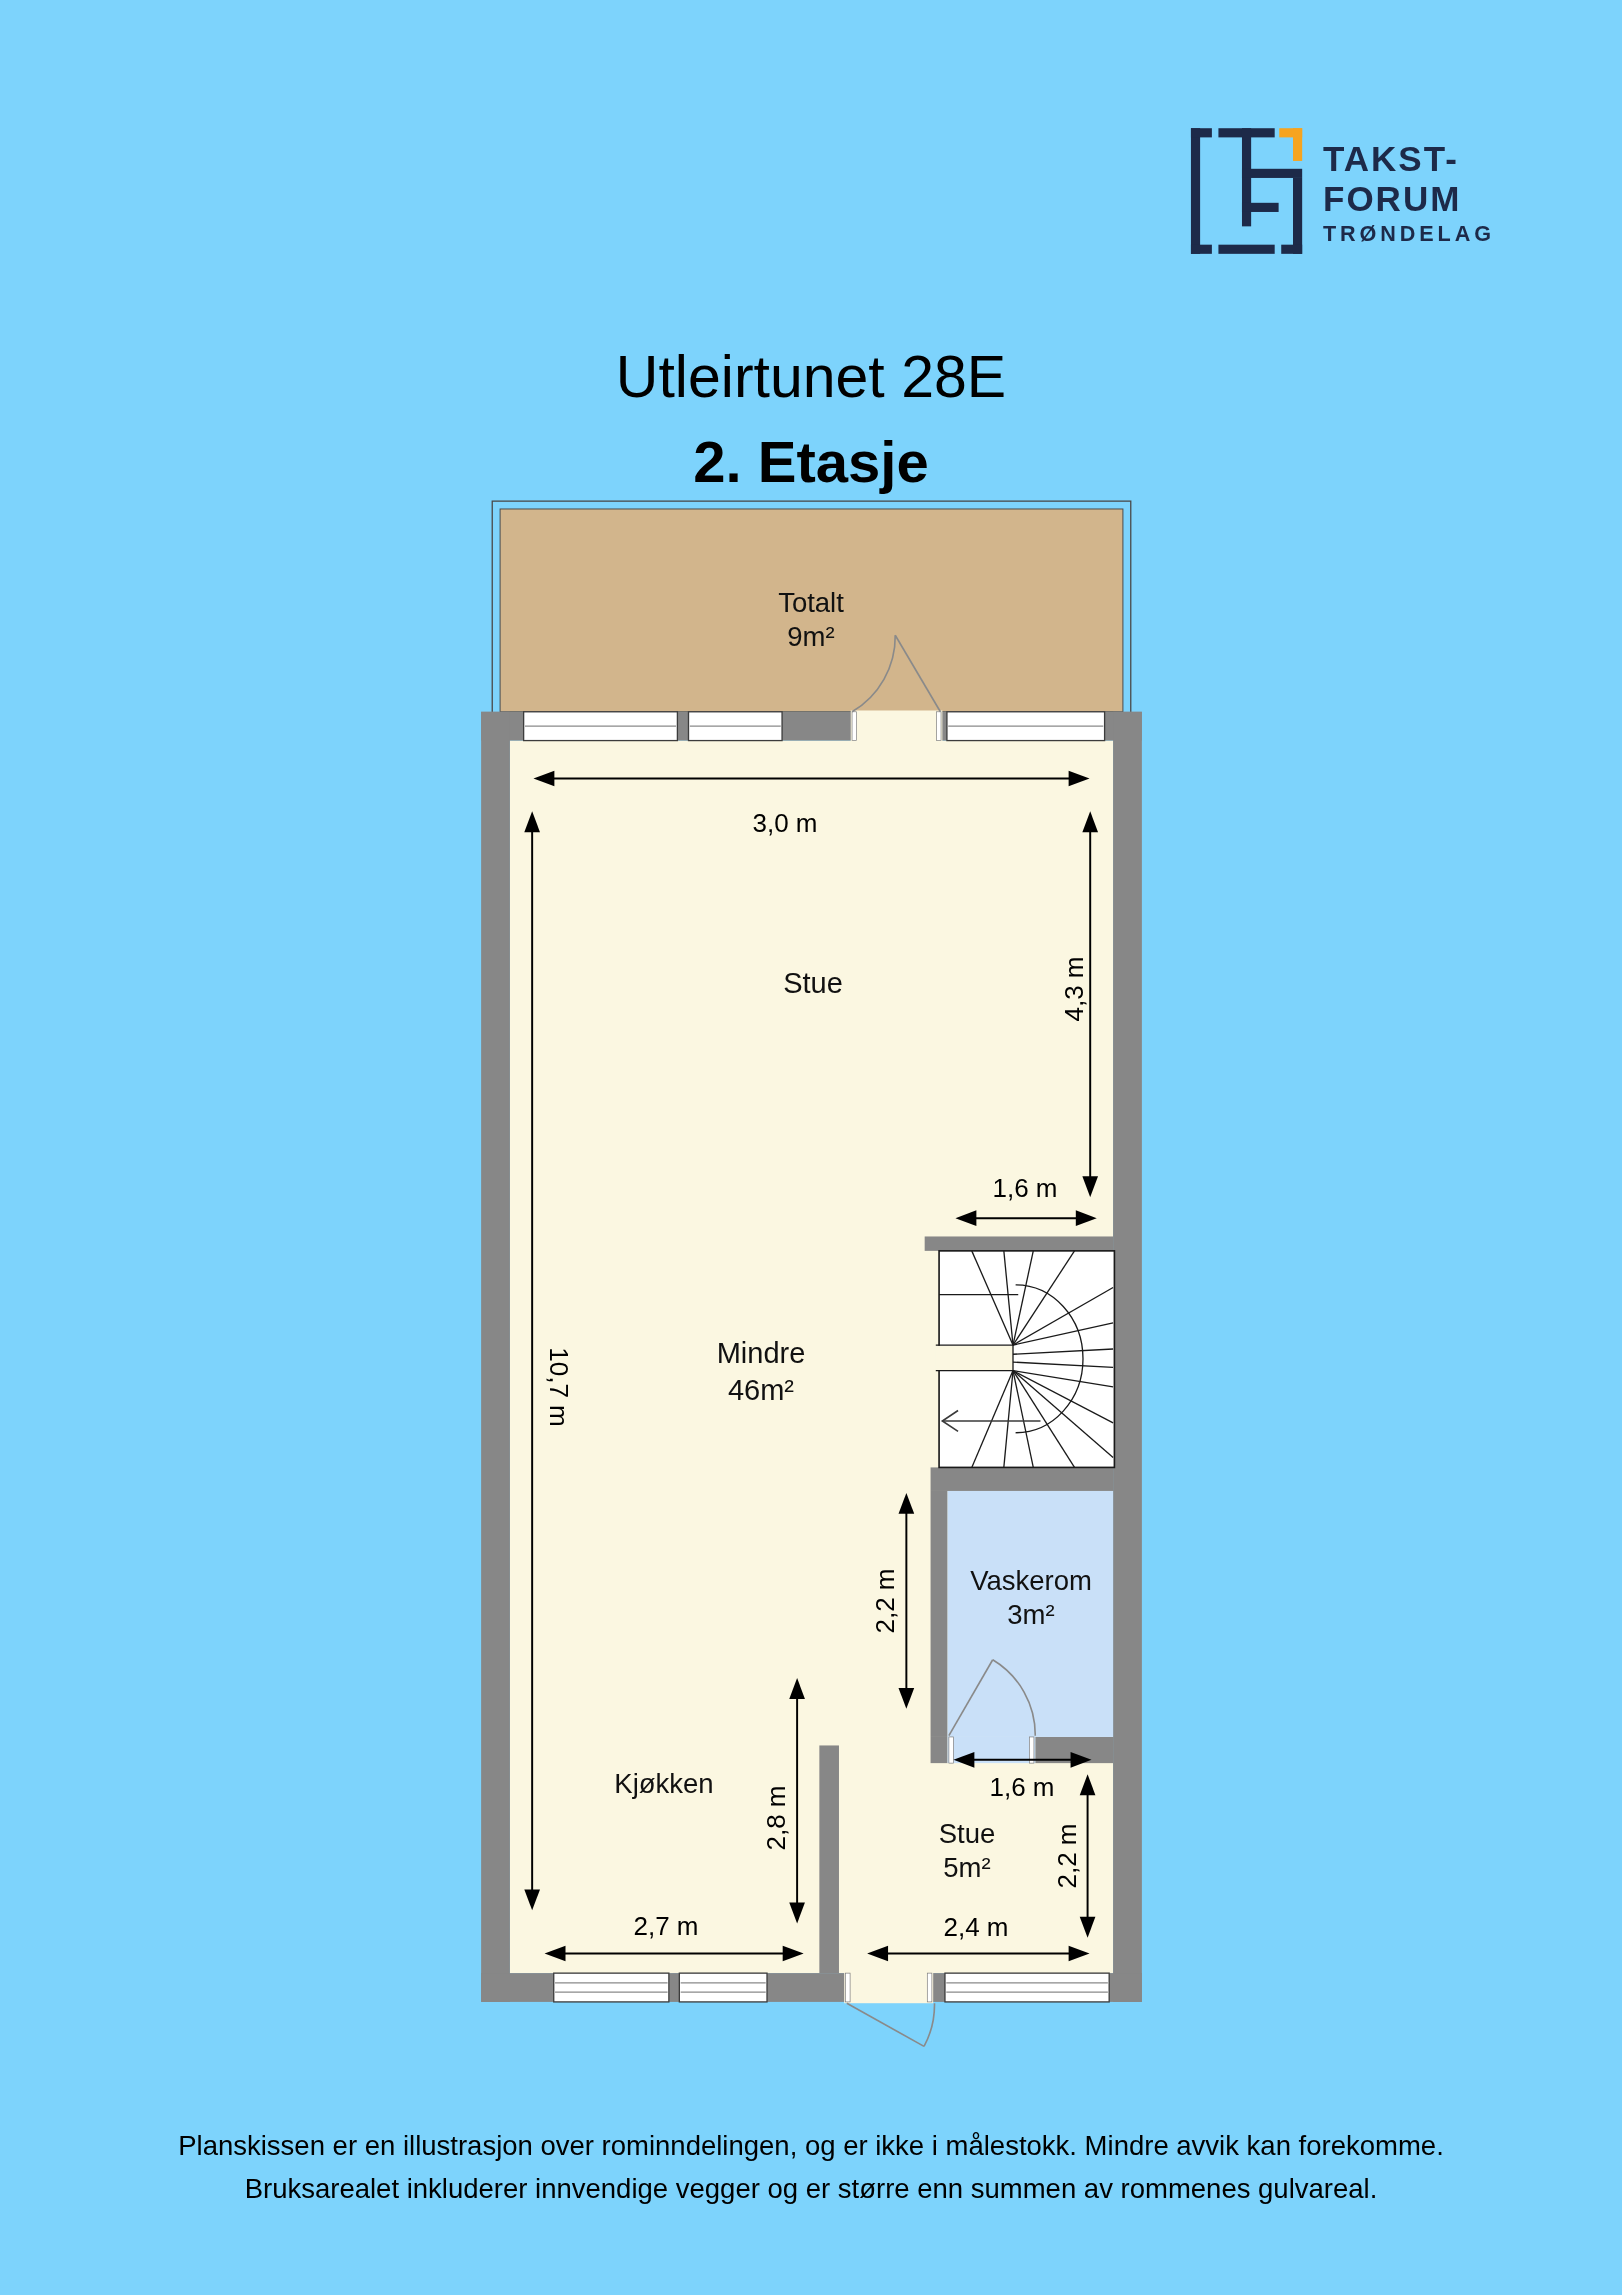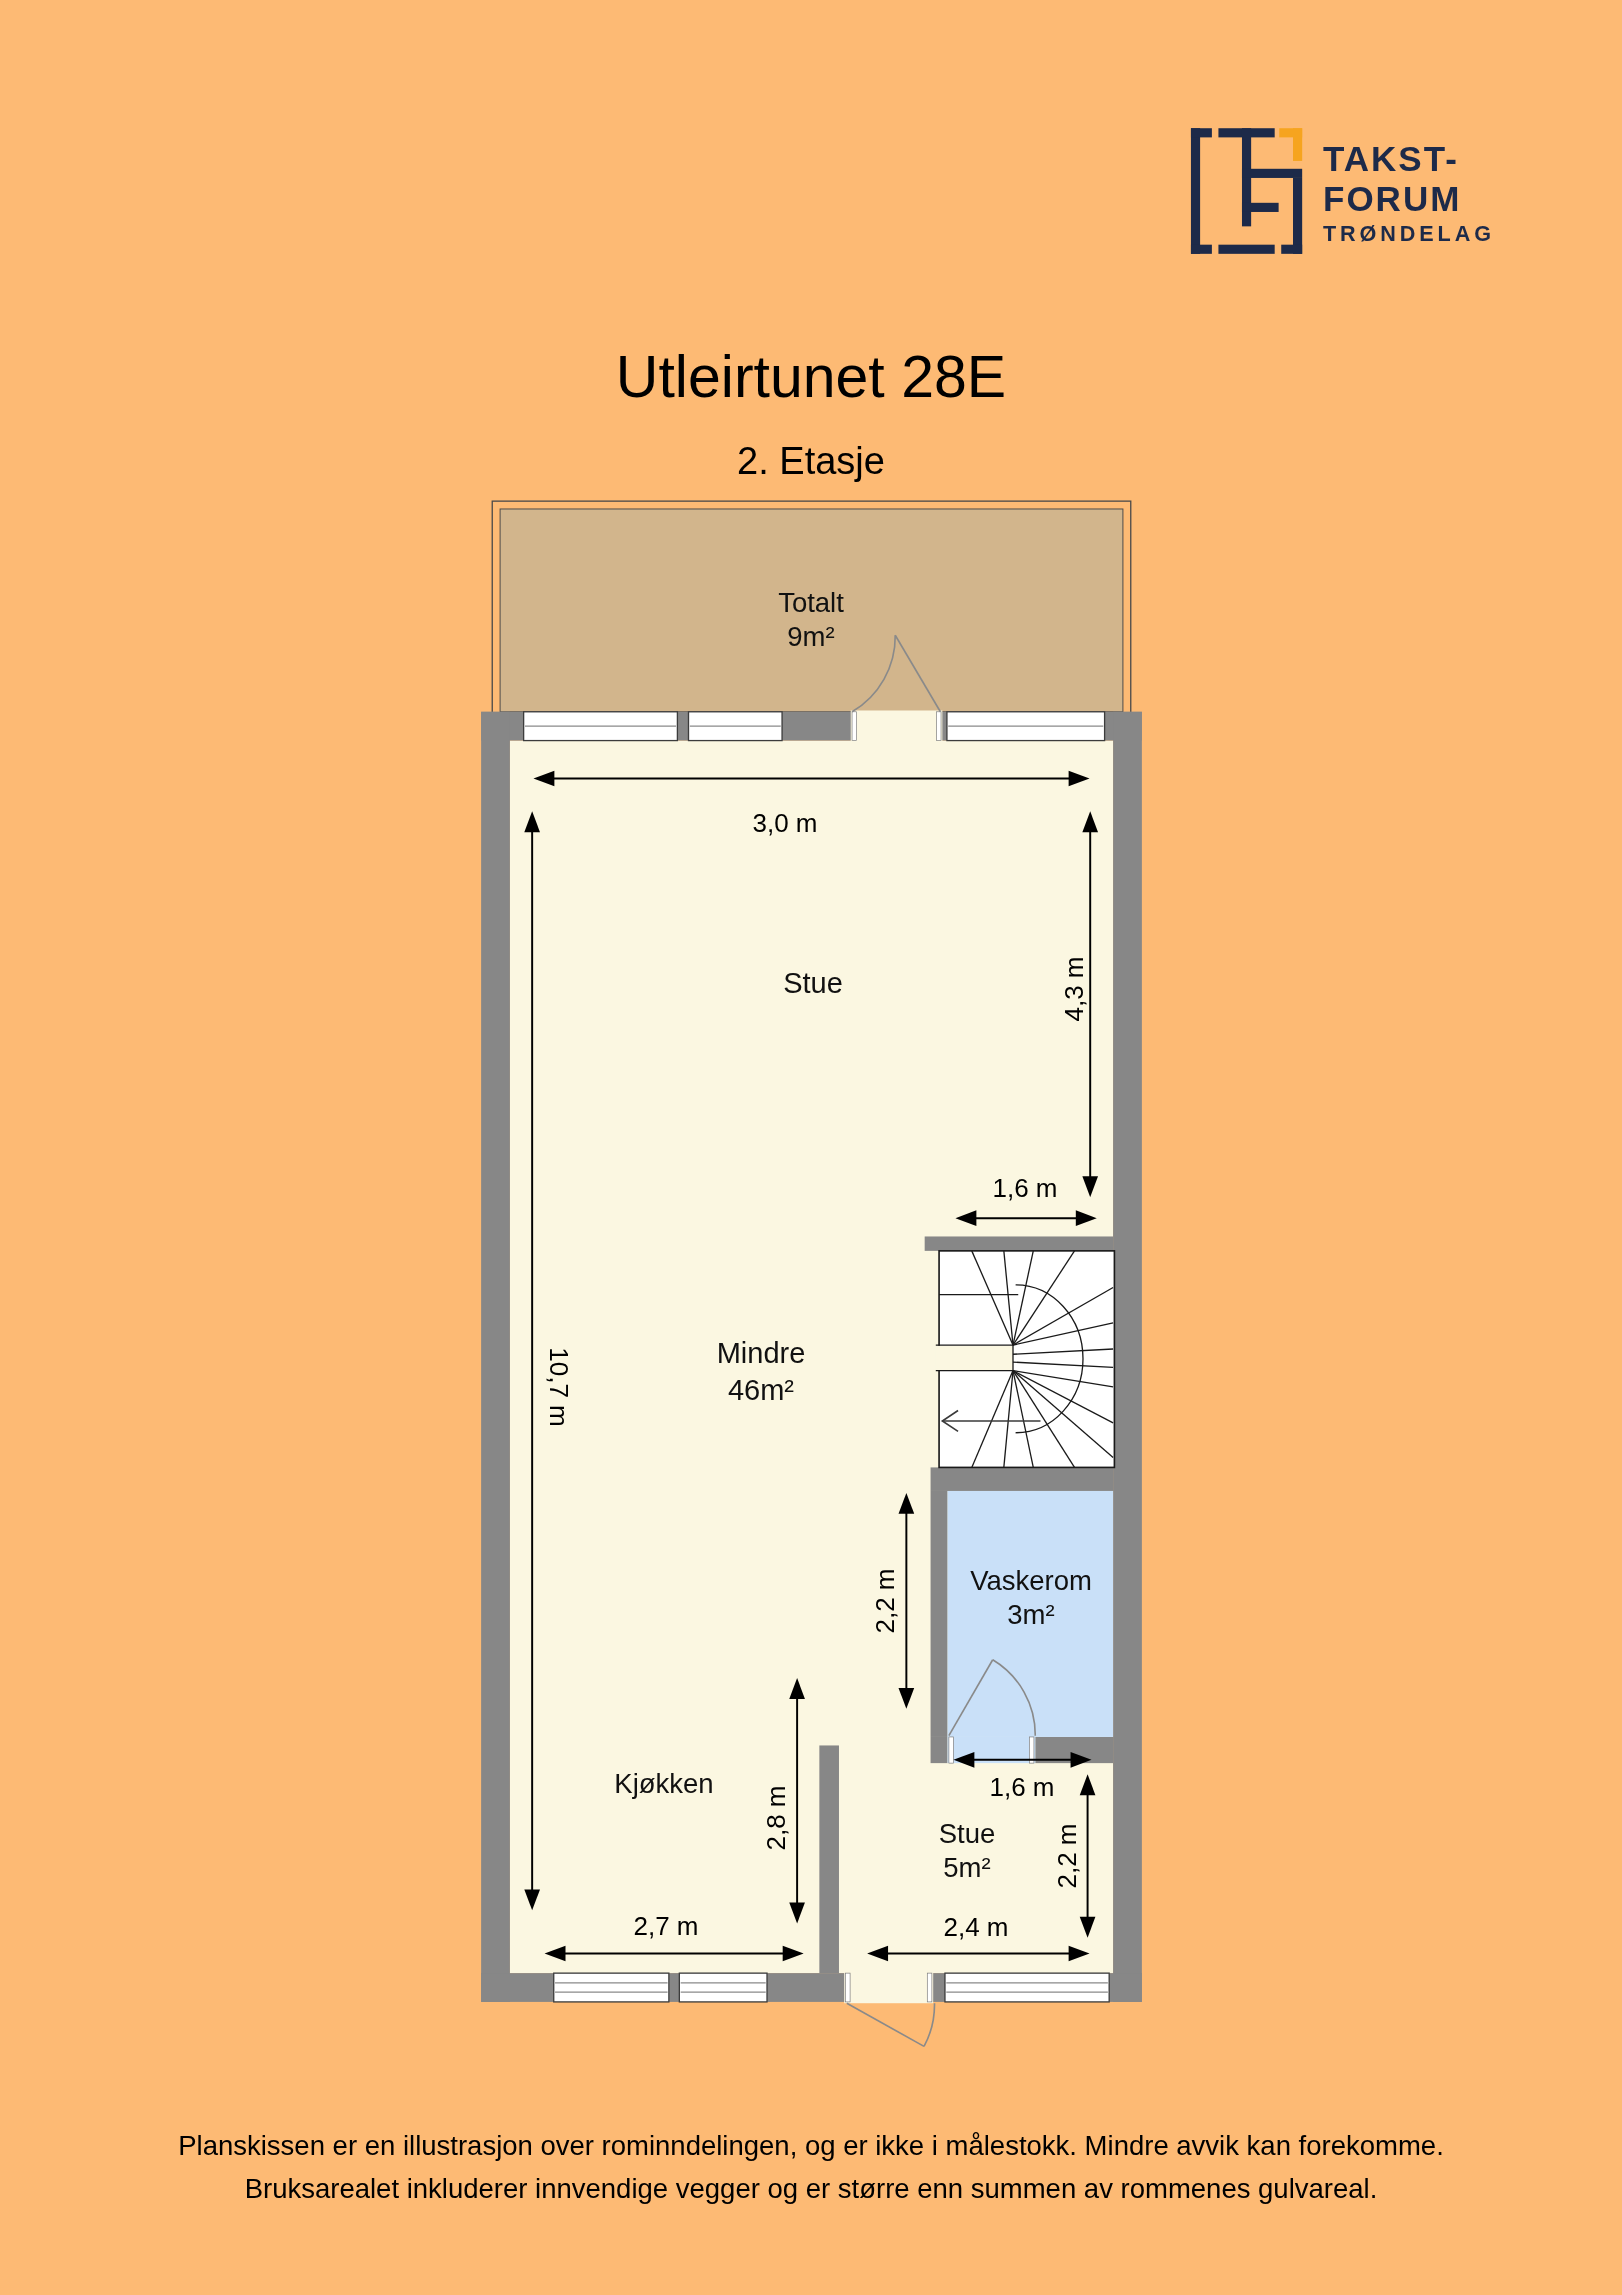--- a/index.html
+++ b/index.html
@@ -1,24 +1,24 @@
 <!DOCTYPE html>
 <html style="font-size:10.5px"><head>
 <meta charset="utf-8">
 <style>
   html,body{margin:0;padding:0;background:#ffffff;}
   .page{
-    position:relative;width:1623px;height:2295px;background:#fdba74;
+    position:relative;width:1623px;height:2295px;background:#7dd3fc;
     font-family:"Liberation Sans", sans-serif;overflow:hidden;
   }
   .plan-svg{position:absolute;left:0;top:0;}
   .abs{position:absolute;white-space:nowrap;}
   .ctr{transform:translate(-50%,-50%);}
   .page-title{font-size:59px;color:#000;}
-  .page-subtitle{font-size:38px;color:#000;}
+  .page-subtitle{font-size:58px;color:#000;font-weight:bold;}
   .room-label{font-size:27.5px;line-height:34px;color:#111;text-align:center;}
   .room-label.big{font-size:29px;line-height:37px;}
   .dim-label{font-size:26px;color:#000;}
   .rot-cw{transform:translate(-50%,-50%) rotate(90deg);}
   .rot-ccw{transform:translate(-50%,-50%) rotate(-90deg);}
   .brand-line{position:absolute;left:1323px;color:#1d2a49;font-weight:bold;}
   .brand-1,.brand-2{font-size:35px;letter-spacing:2px;}
   .brand-3{font-size:21.6px;letter-spacing:3.9px;}
   .footer{
     position:absolute;left:811px;top:2124px;transform:translateX(-50%);

